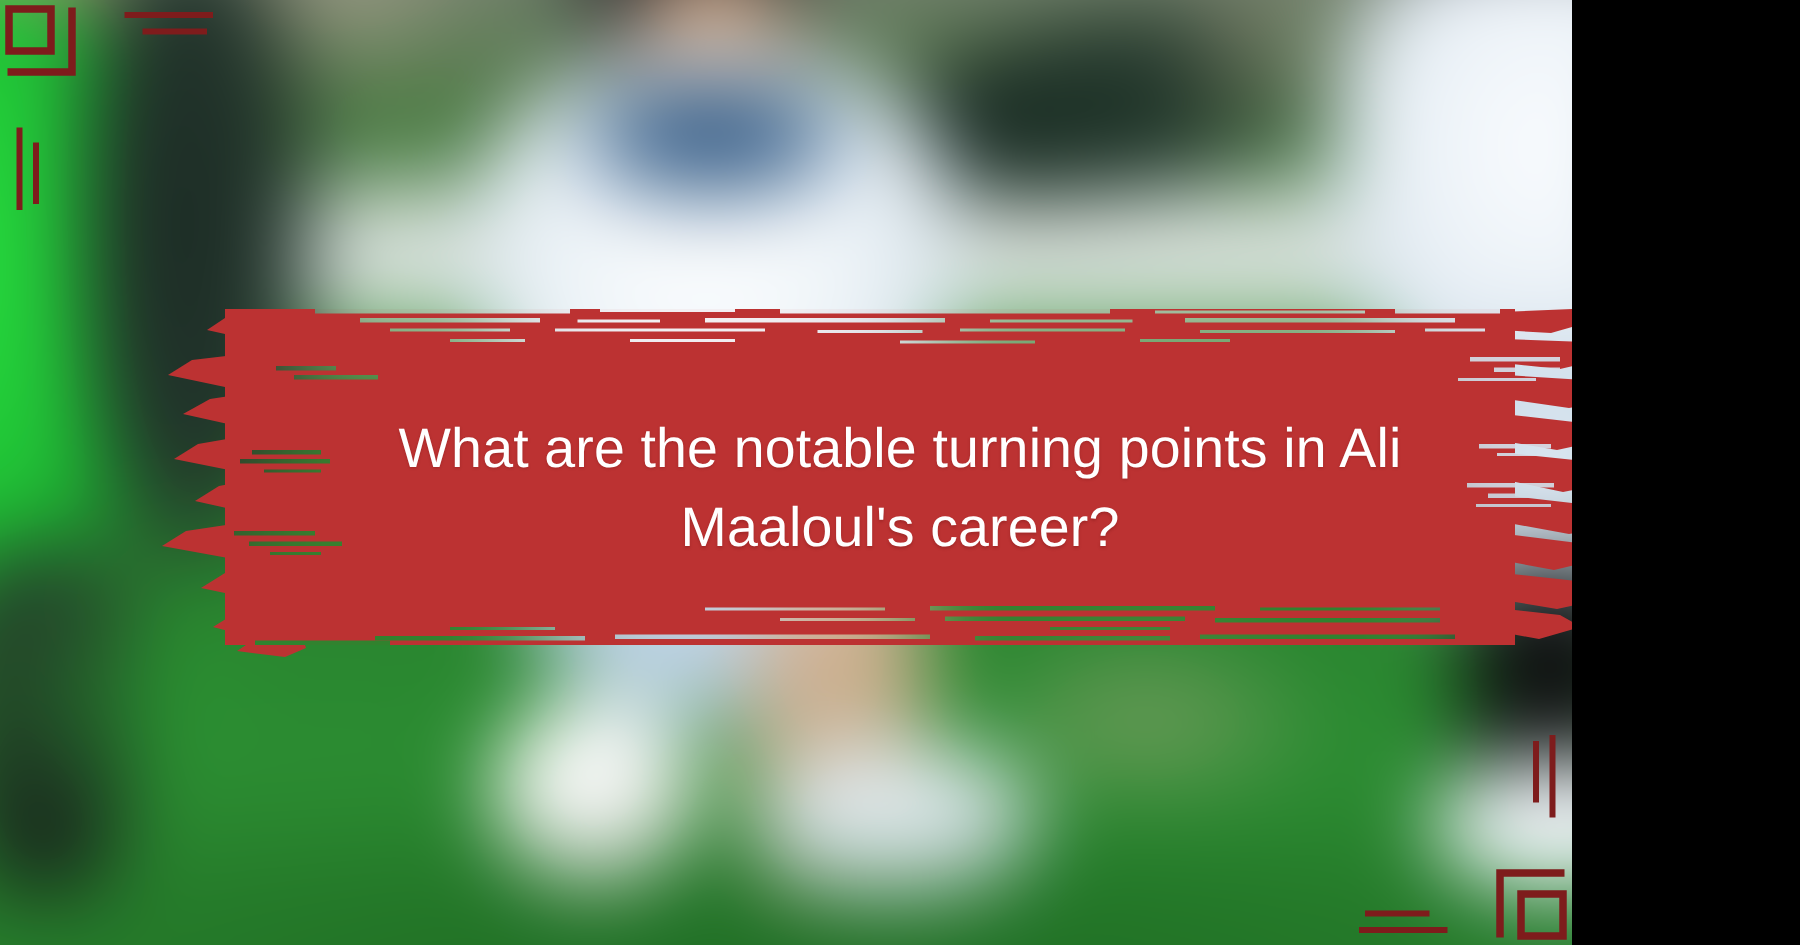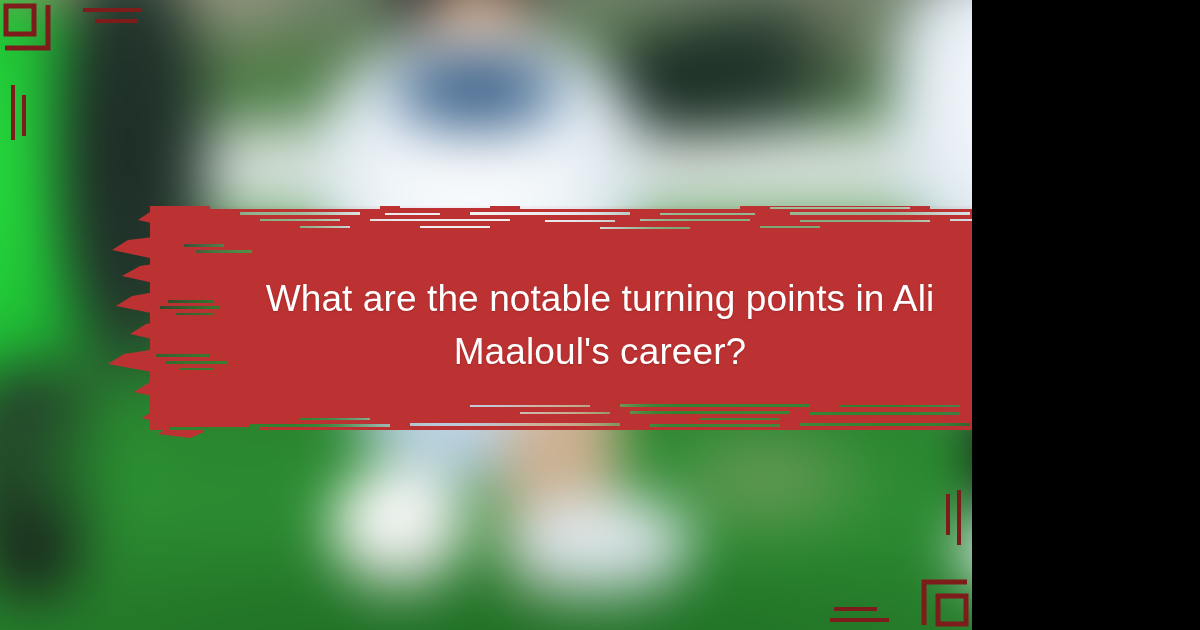--- a/index.html
+++ b/index.html
@@ -7,21 +7,21 @@
     margin: 0;
     padding: 0;
     background: #000;
   }
   body {
     font-family: "Liberation Sans", "DejaVu Sans", sans-serif;
   }
 
   #card {
     position: relative;
-    width: 972px;
+    width: 1048px;
     height: 630px;
     overflow: hidden;
     background: #0f766e;
   }
 
   
   .photo {
     position: absolute;
     inset: -60px;
     filter: blur(26px) saturate(1.05);

